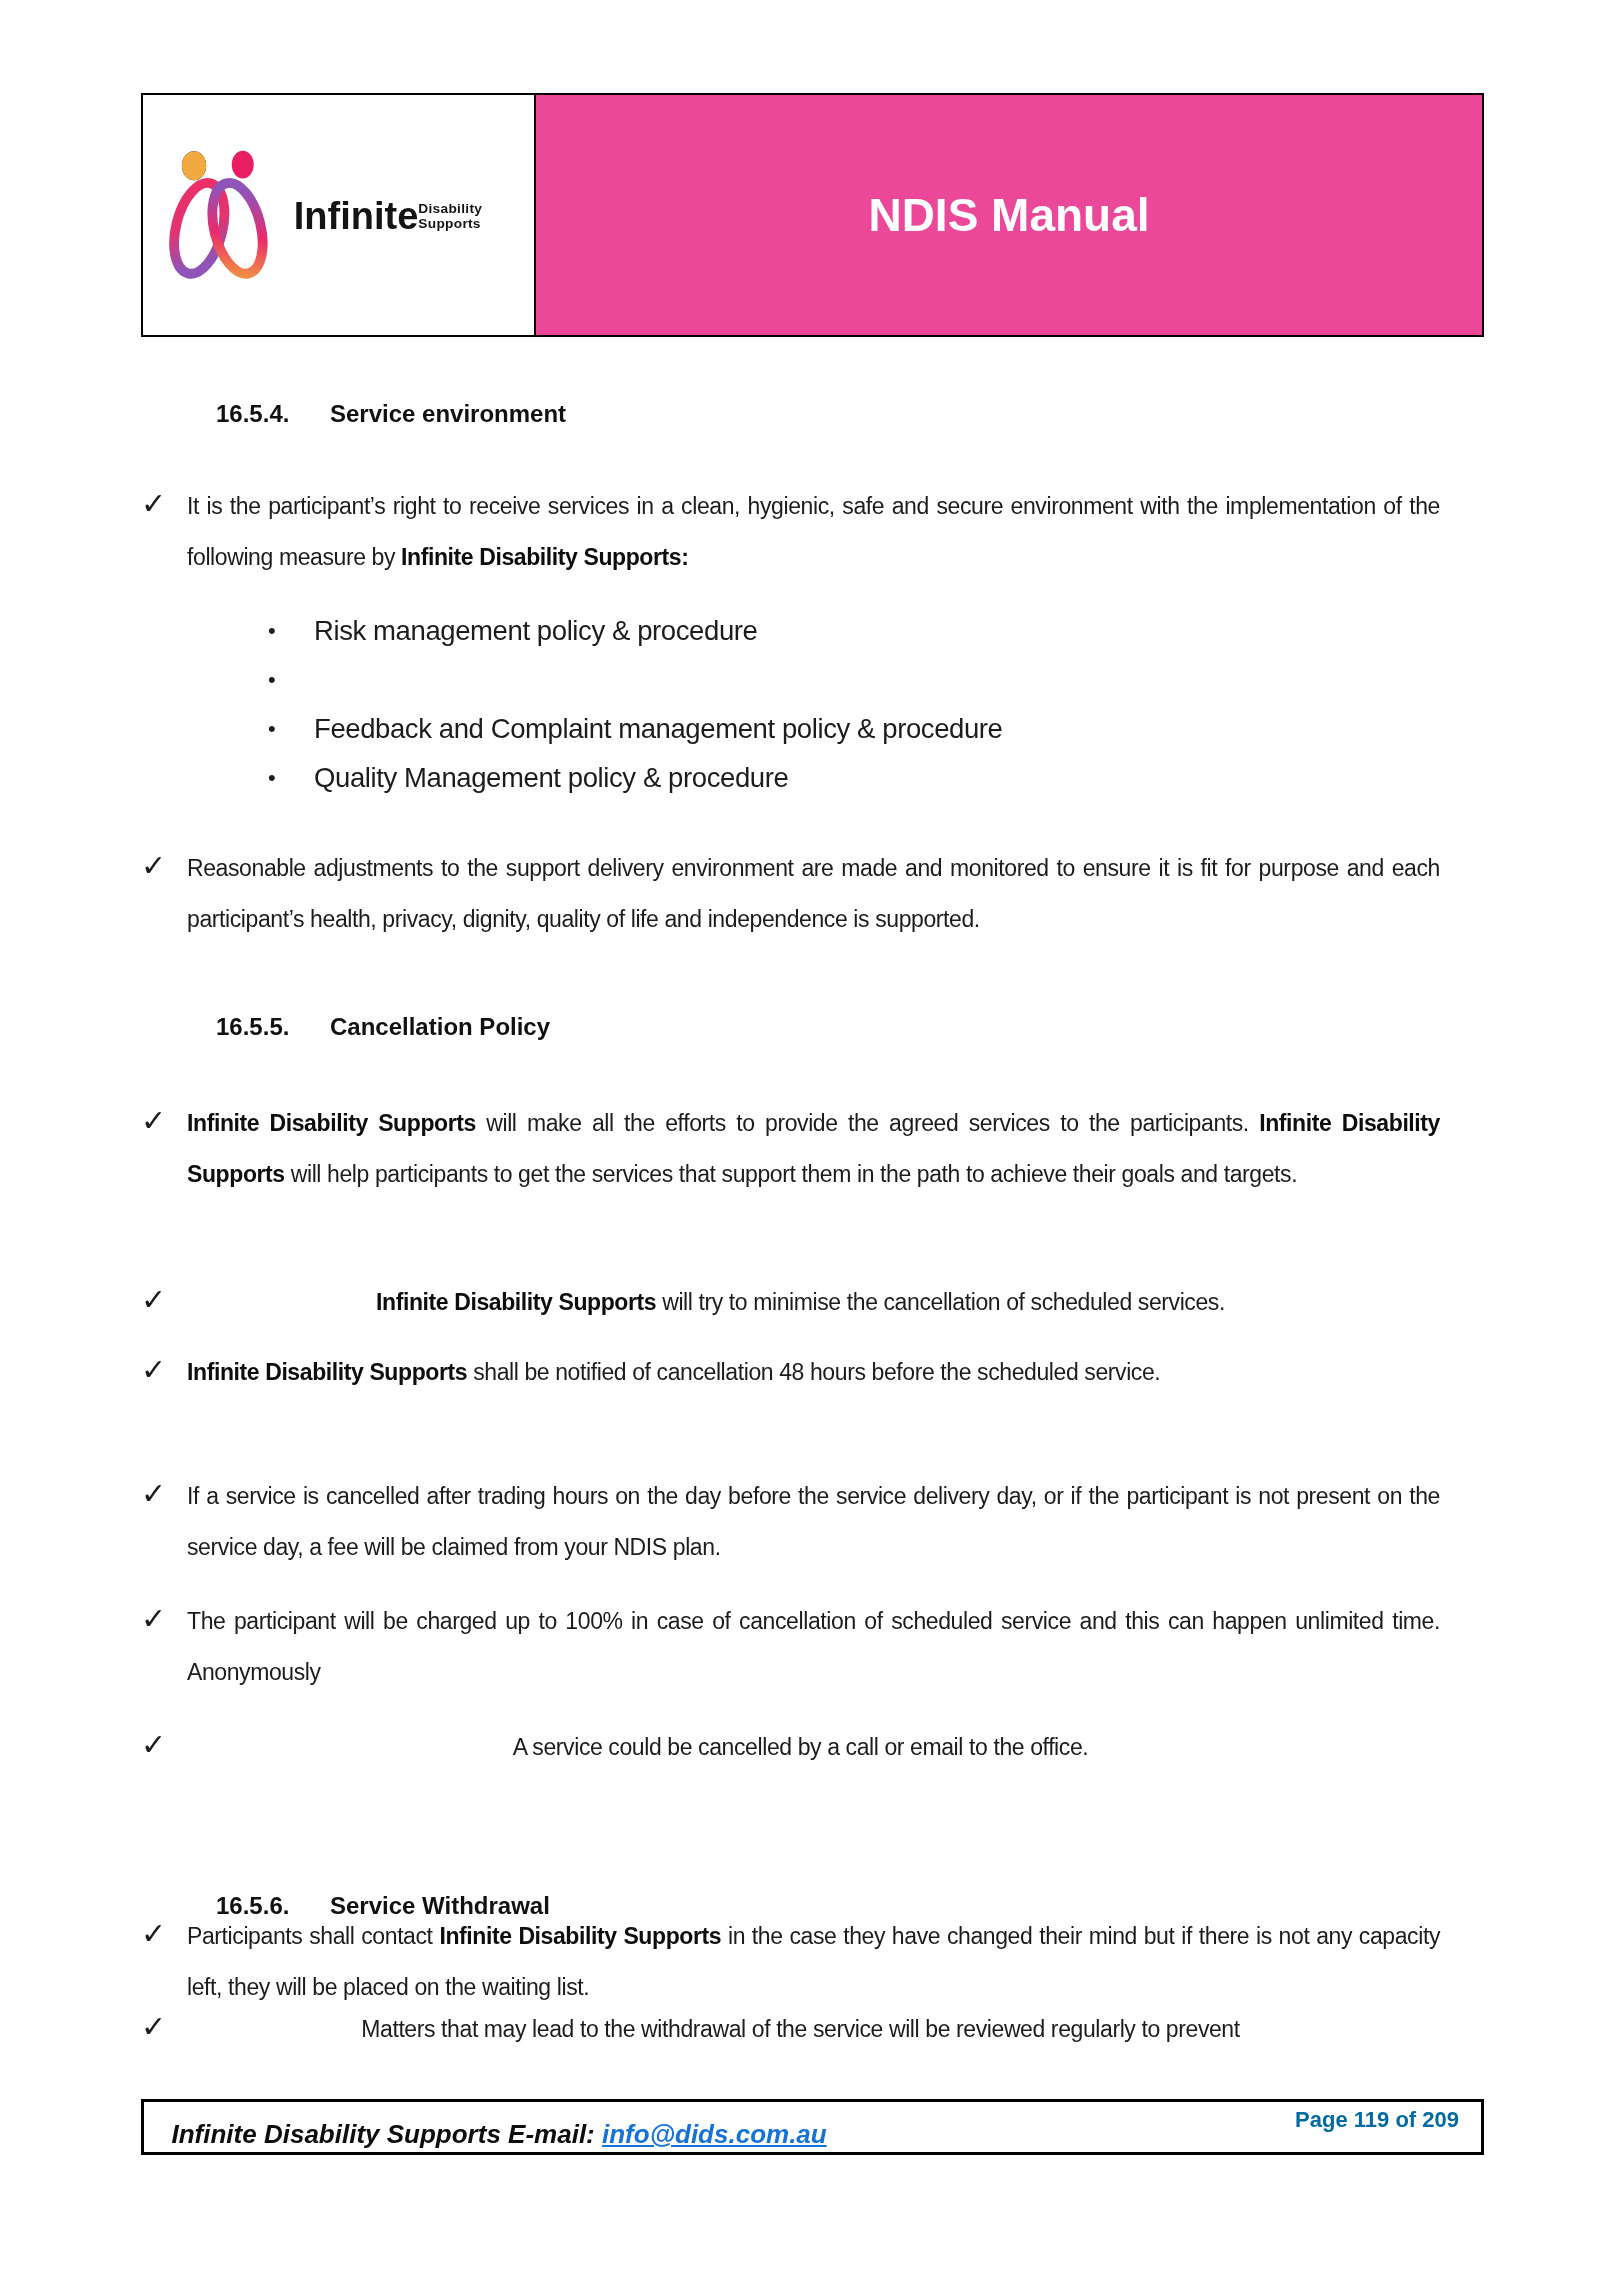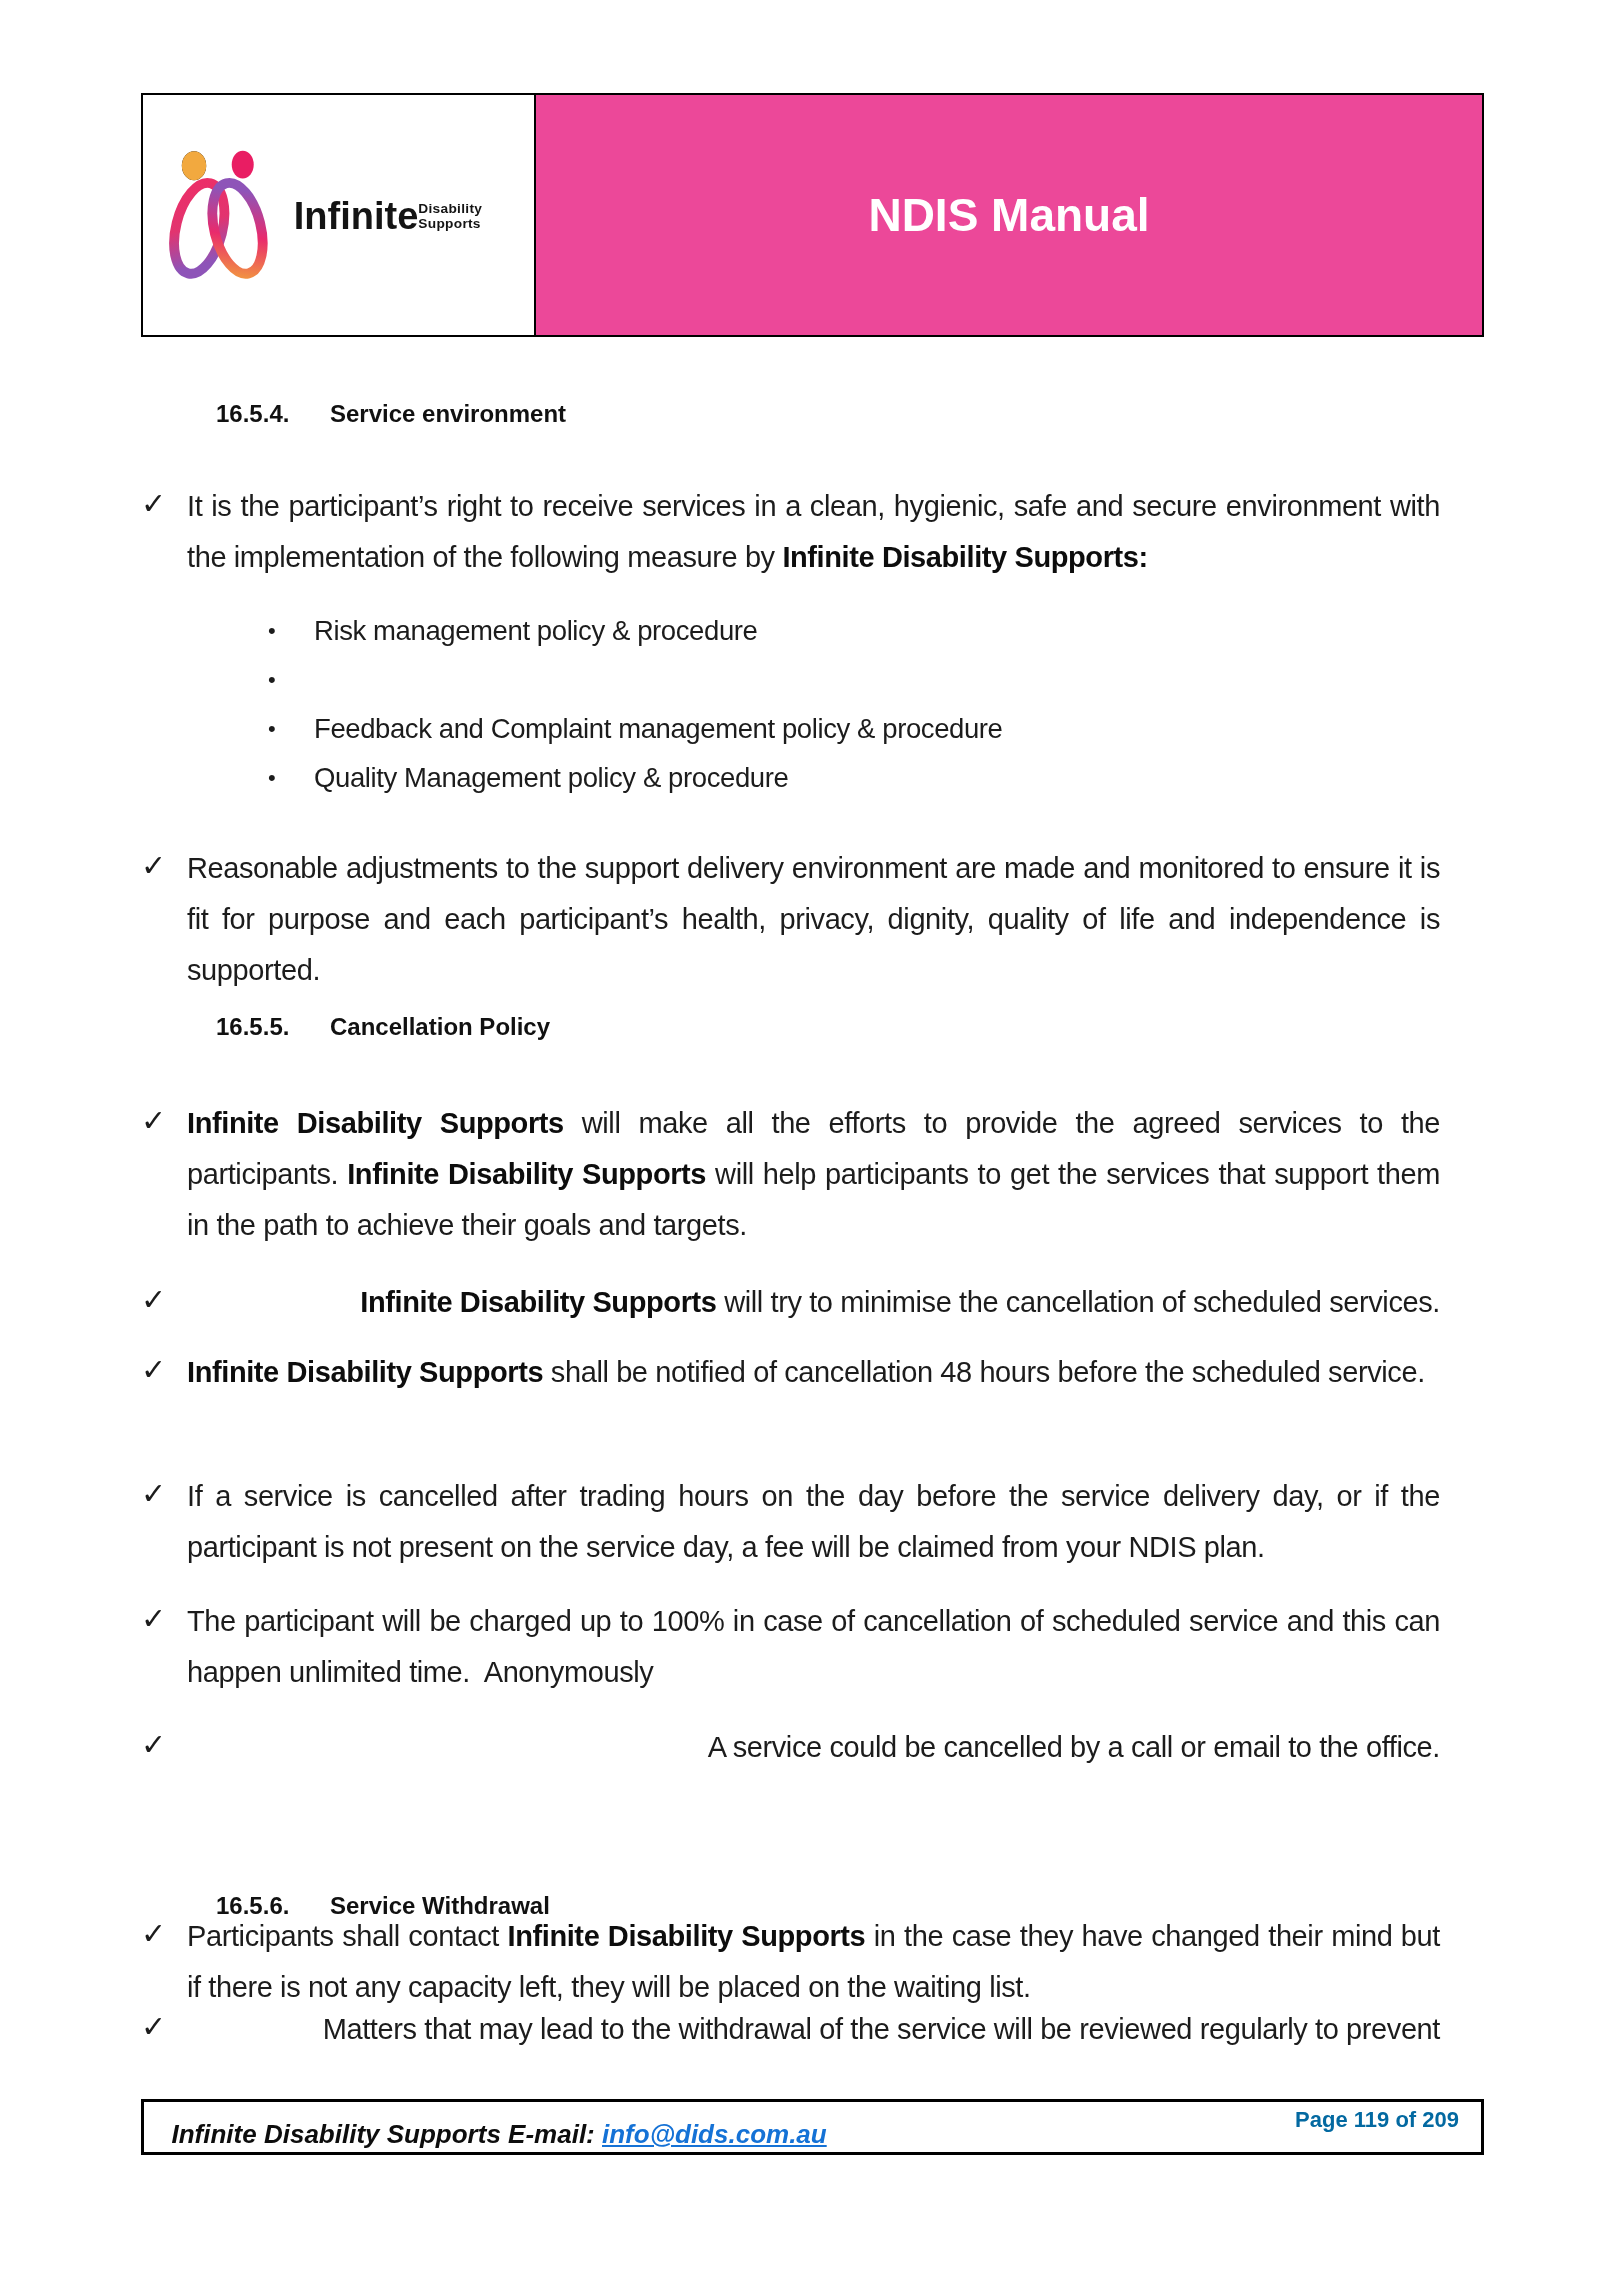--- a/index.html
+++ b/index.html
@@ -41,24 +41,24 @@
   .heading { position:absolute; left:216px; font-size:24px; font-weight:700; color:#111; white-space:nowrap; }
   .hnum { display:inline-block; min-width:114px; }
 
   .para { position:absolute; left:141px; width:1299px; }
   .check {
     position:absolute; left:0; top:-2.6px;
     font-size:30px; color:#1c1c1c; line-height:51px;
   }
   .ptext {
     margin-left:46px;
-    font-size:29px; line-height:51px; letter-spacing:-0.4px;
+    font-size:23px; line-height:51px; letter-spacing:-0.4px;
     text-align:justify;
   }
-  .ptext.single { text-align:right;margin-left:20px; }
+  .ptext.single { text-align:center;margin-left:20px; }
   .prewrap { white-space:pre-wrap; }
   .b { font-weight:700; color:#0d0d0d; }
 
   .bullets { position:absolute; left:268px; width:1112px; }
   .bullet-item { display:flex; line-height:49px; font-size:27.5px; letter-spacing:-0.4px; }
   .dot { width:46px; font-size:22px; }
 
   
   .ftr {
     position:absolute; left:141px; top:2099px;

